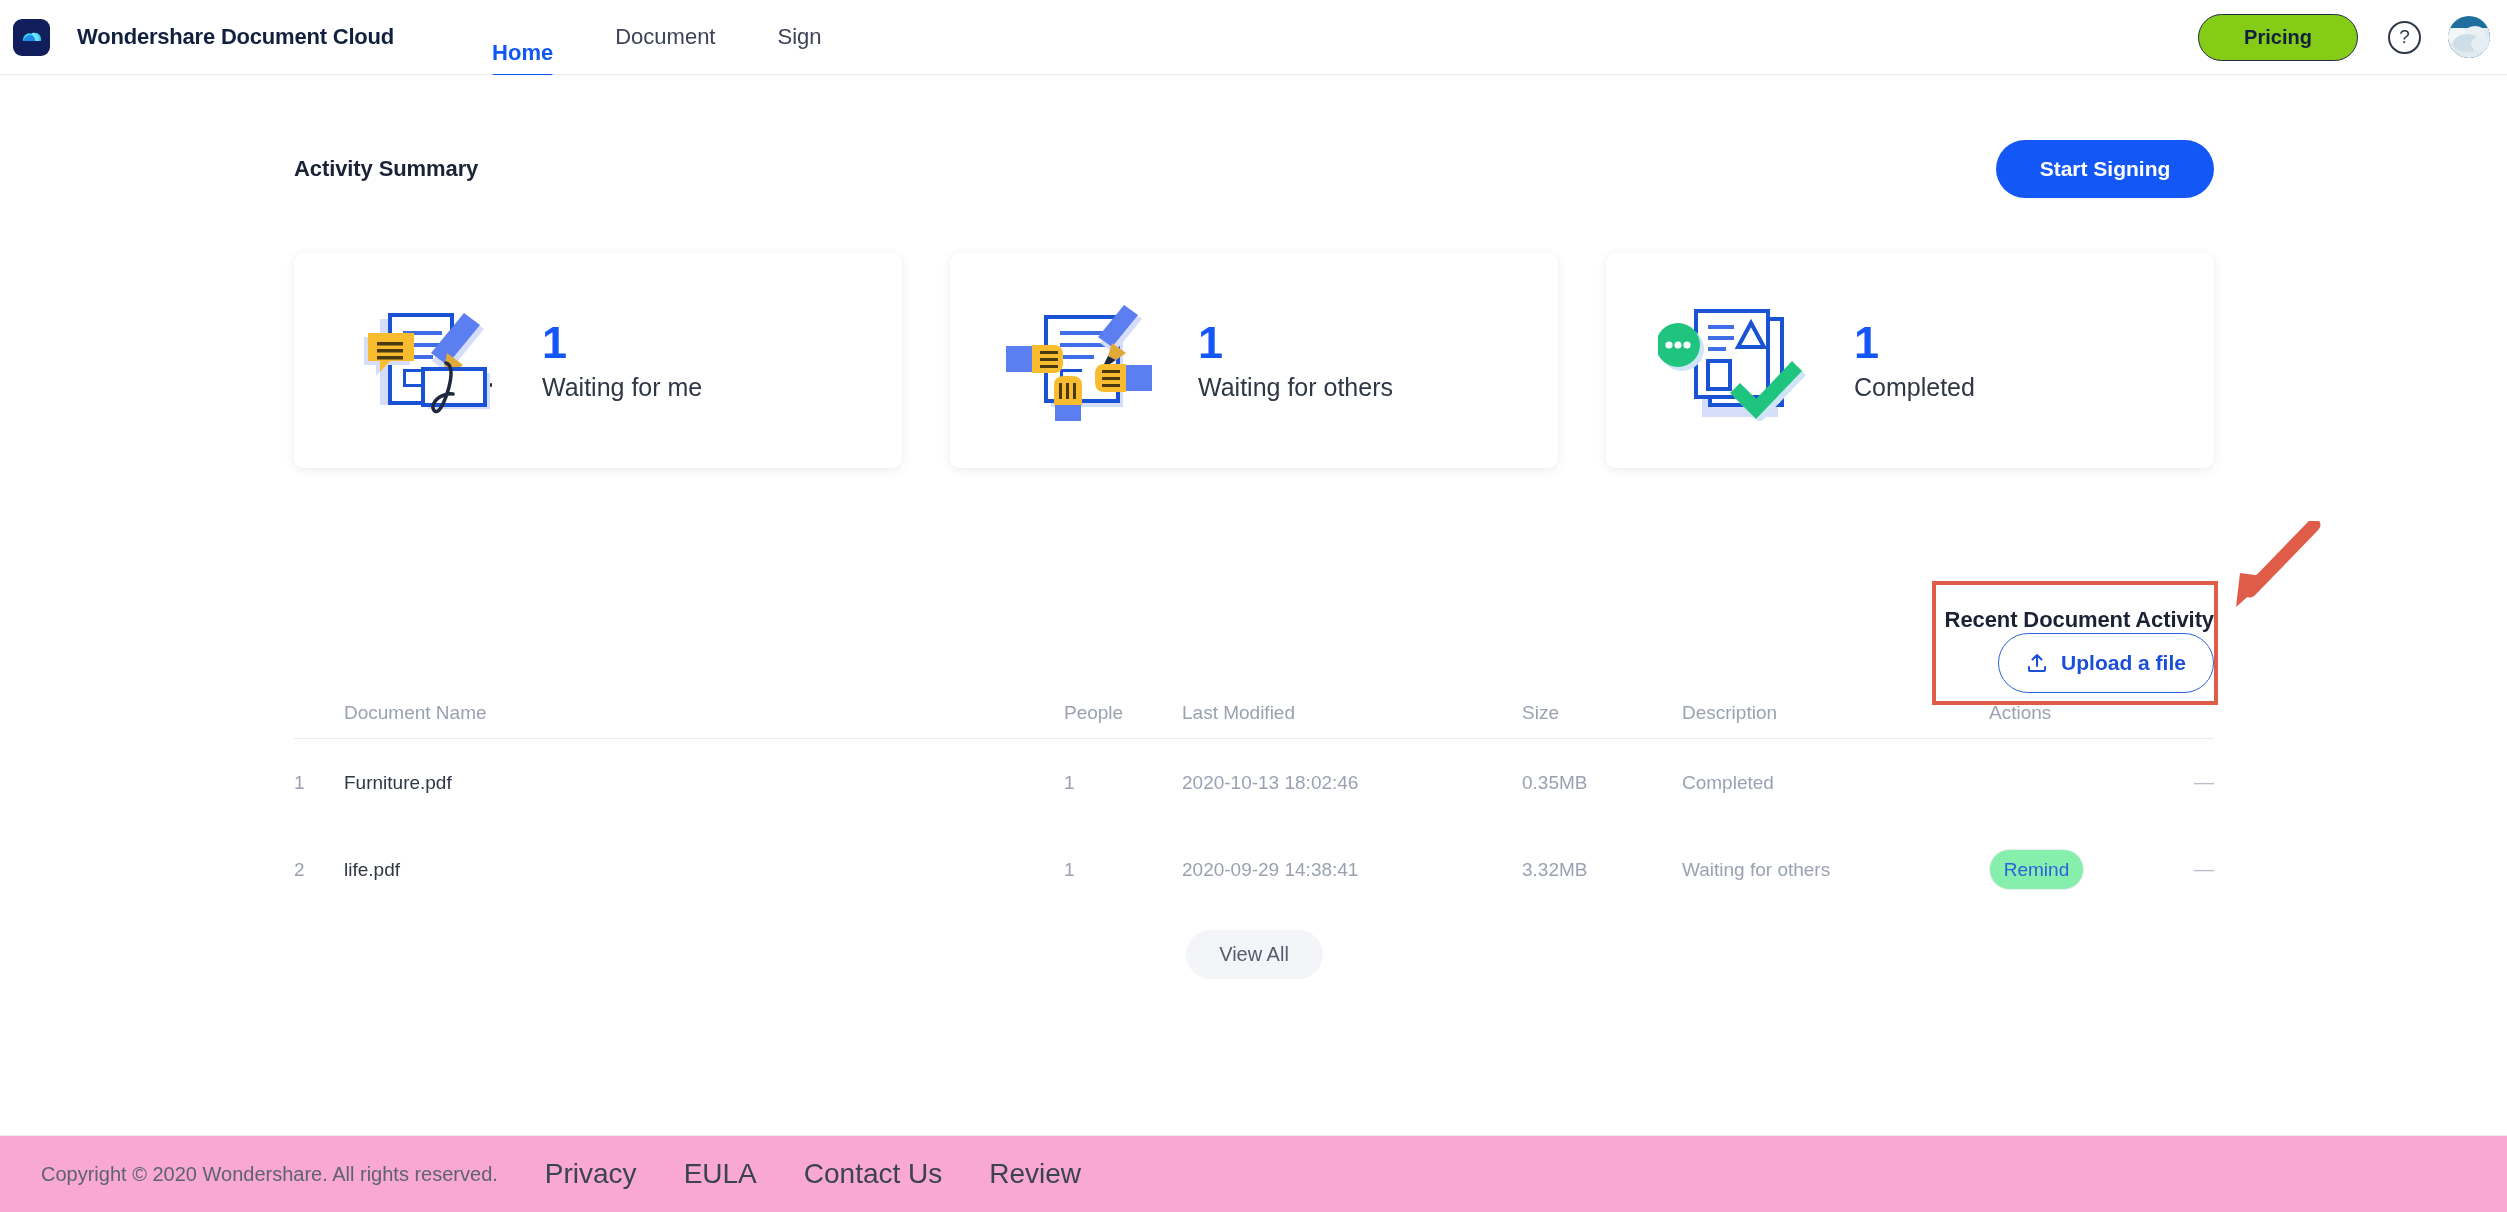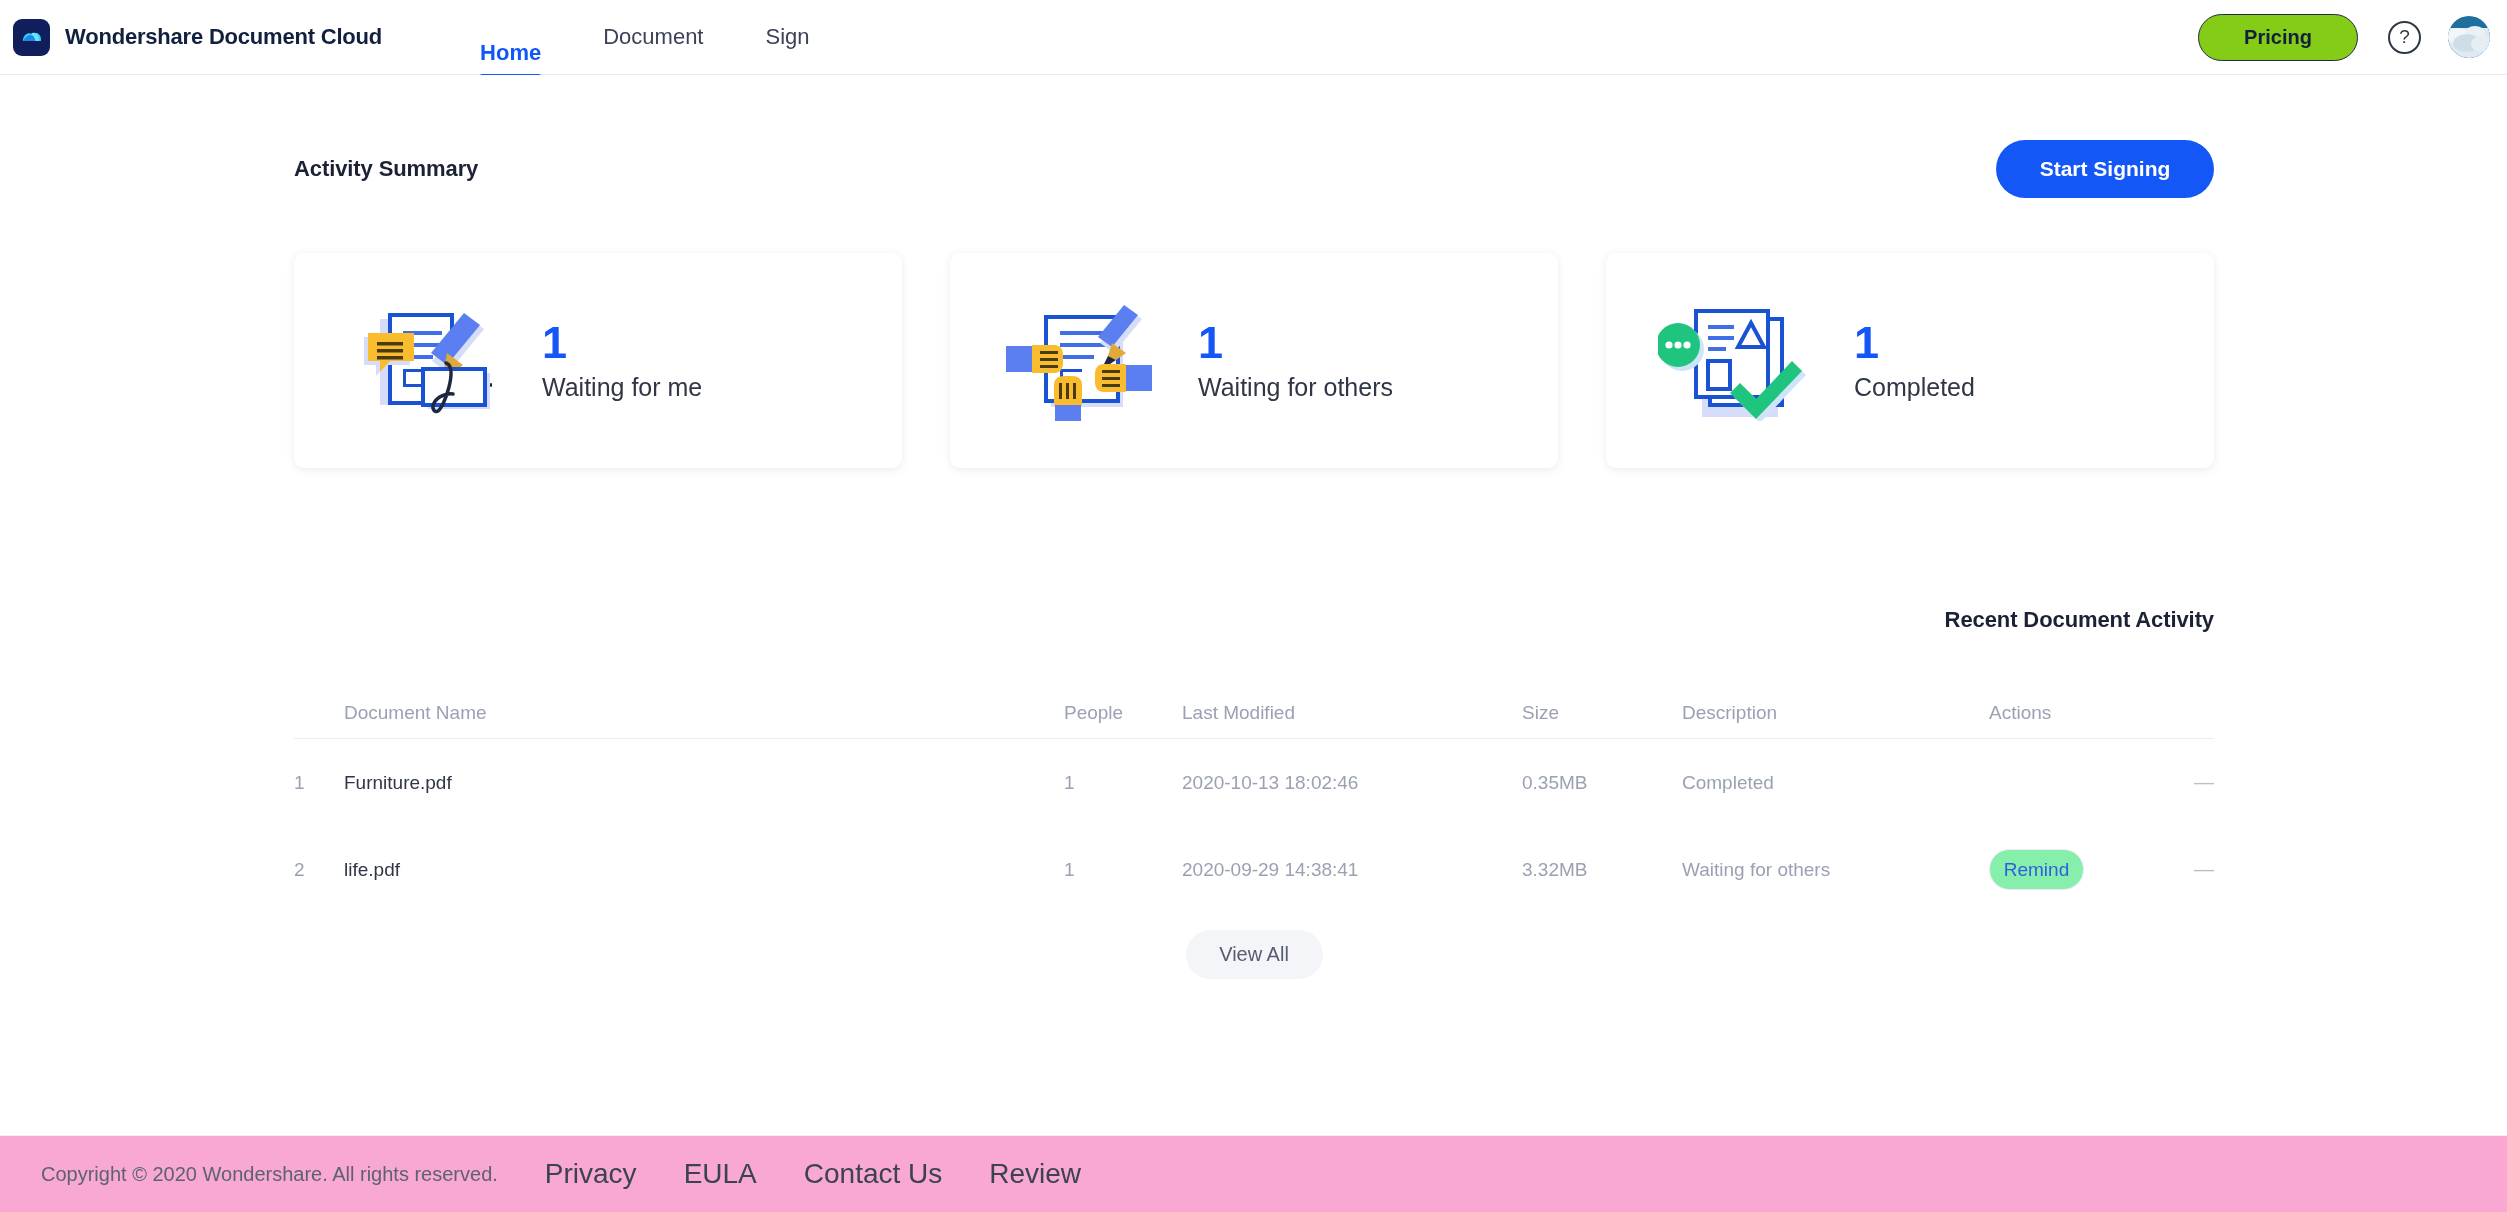--- a/index.html
+++ b/index.html
@@ -11,21 +11,21 @@
   }
 
   
   .header {
     position: absolute; top: 0; left: 0;
     width: 2507px; height: 75px;
     background: #ffffff;
     border-bottom: 1px solid #e9ebef;
     display: flex; align-items: center;
   }
-  .brand { display: flex; align-items: center; margin-left: 13px; }
+  .brand { display: flex; align-items: center; margin-left: 13px; gap: 12px; }
   .logo-box {
     width: 37px; height: 37px; border-radius: 9px;
     background: #101f5c;
     display: flex; align-items: center; justify-content: center;
     overflow: hidden;
   }
   .brand-name {
     margin-left: 15px;
     font-size: 22px; font-weight: bold; color: #11203f;
     letter-spacing: -0.2px; white-space: nowrap;
@@ -339,20 +339,38 @@
         <div class="card-count">1</div>
         <div class="card-label">Completed</div>
       </div>
     </div>
 
   </div>
 
   <div class="recent-head">
     <div class="section-title">Recent Document Activity</div>
 
+    <div class="upload-wrap">
+      <div class="upload-btn">
+        <span class="upload-icon">
+          <svg width="22" height="22" viewBox="0 0 22 22">
+            <path d="M11 3v11M11 3l-4.5 4.5M11 3l4.5 4.5" stroke="#1a50d8" stroke-width="2" fill="none" stroke-linecap="round" stroke-linejoin="round"></path>
+            <path d="M3 15v3a1 1 0 001 1h14a1 1 0 001-1v-3" stroke="#1a50d8" stroke-width="2" fill="none" stroke-linecap="round"></path>
+          </svg>
+        </span>
+        <span>Upload a file</span>
+      </div>
+      <div class="annot-box"></div>
+      <span class="annot-arrow">
+        <svg width="100" height="96" viewBox="0 0 100 96">
+          <path d="M92 4L28 70" stroke="#df5c48" stroke-width="13" stroke-linecap="round" fill="none"></path>
+          <path d="M14 86l4-34 30 4z" fill="#df5c48"></path>
+        </svg>
+      </span>
+    </div>
   </div>
 
   <div class="table">
     <div class="t-row t-head">
       <div class="c-idx"></div>
       <div class="c-name">Document Name</div>
       <div class="c-people">People</div>
       <div class="c-mod">Last Modified</div>
       <div class="c-size">Size</div>
       <div class="c-desc">Description</div>

